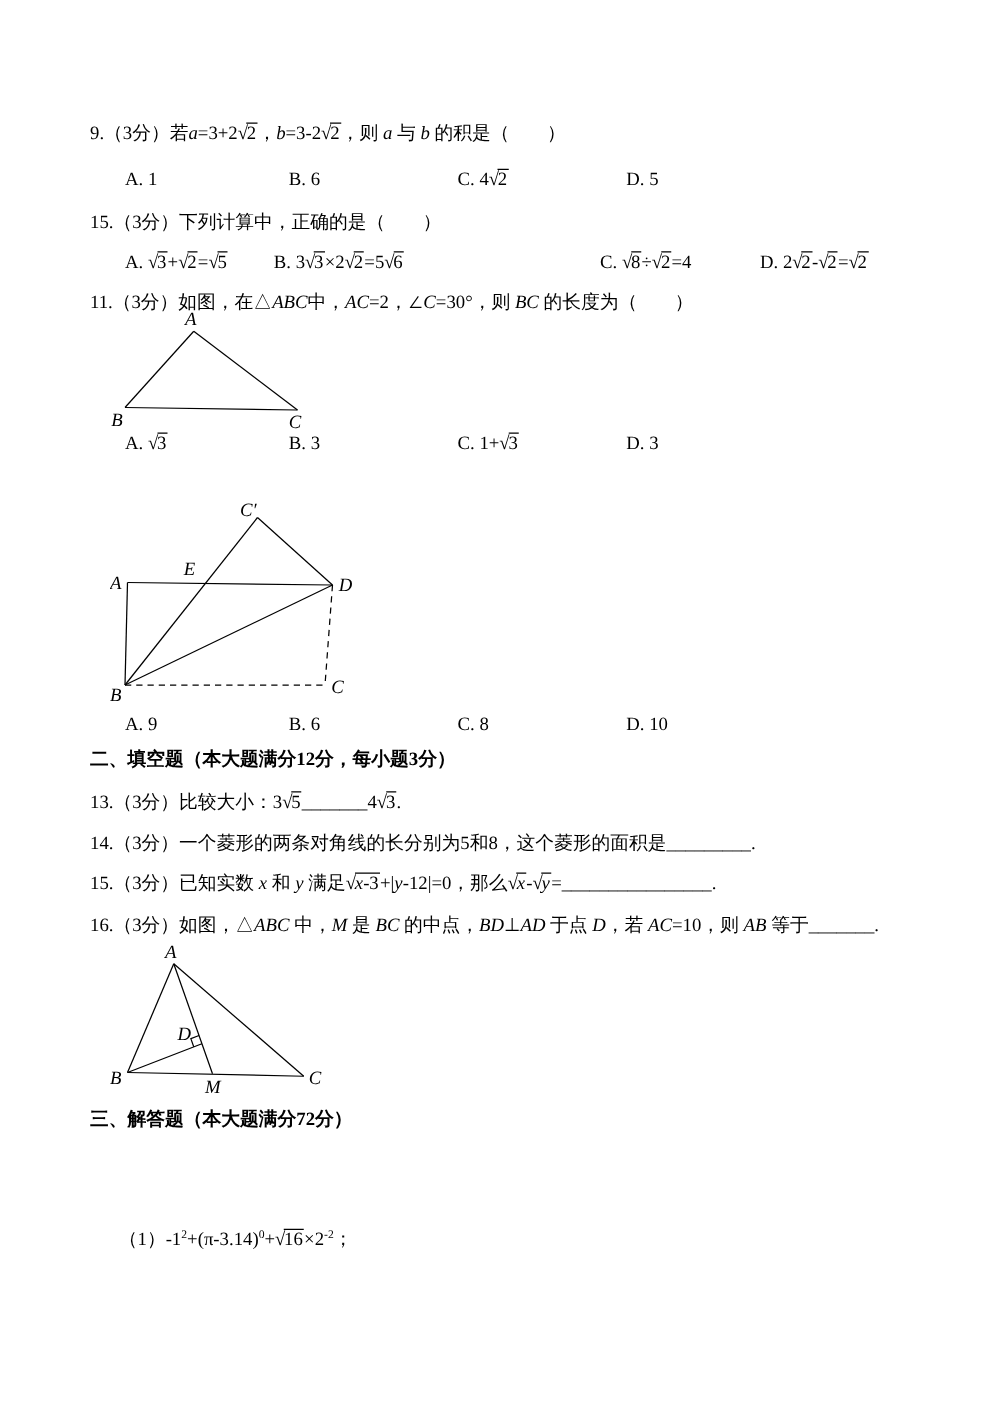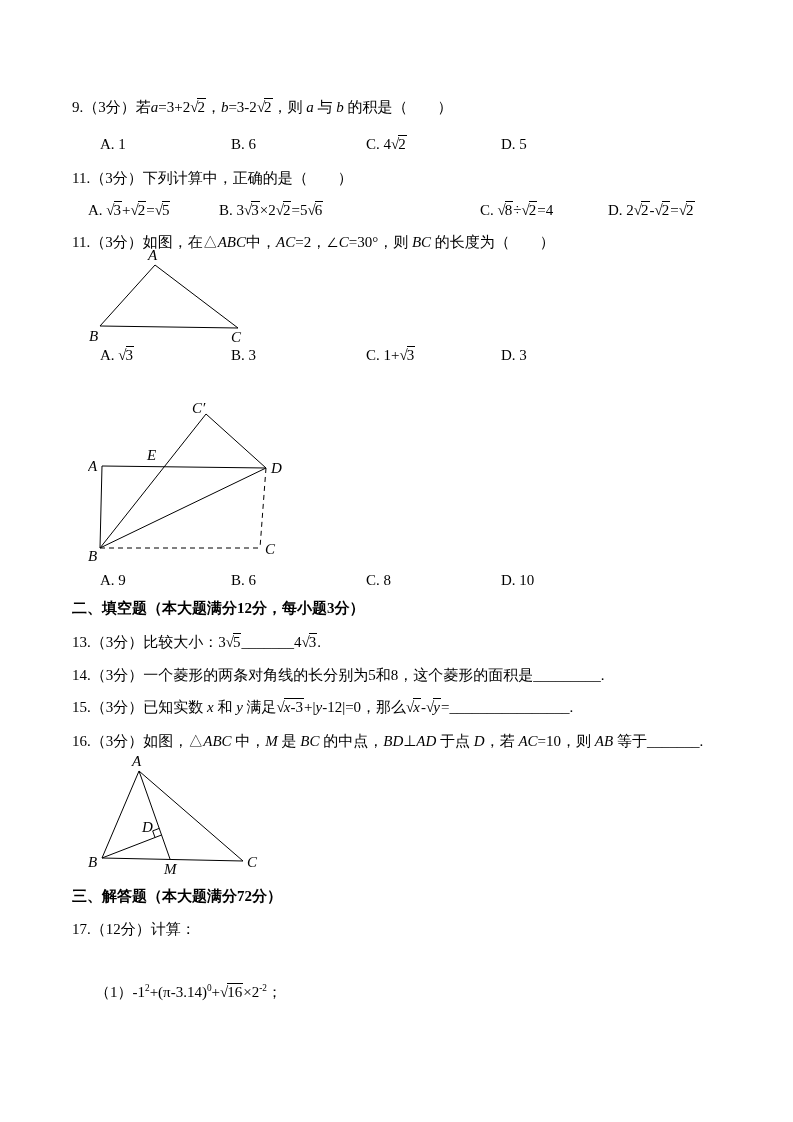--- a/index.html
+++ b/index.html
@@ -31,23 +31,23 @@
 <div class="page">
 
   <div class="line" style="top:97px">9.（3分）若<i>a</i>=3+2<span class="rt">√</span><span class="vinc">2</span>，<i>b</i>=3-2<span class="rt">√</span><span class="vinc">2</span>，则 <i>a</i> 与 <i>b</i> 的积是（　　）</div>
   <div class="optrow" style="top:134px">
     <span class="opt" style="left:100px">A. 1</span>
     <span class="opt" style="left:231px">B. 6</span>
     <span class="opt" style="left:366px">C. 4<span class="rt">√</span><span class="vinc">2</span></span>
     <span class="opt" style="left:501px">D. 5</span>
   </div>
 
-  <div class="line" style="top:168px">11.（3分）下列计算中，正确的是（　　）</div>
+  <div class="line" style="top:168px">15.（3分）下列计算中，正确的是（　　）</div>
   <div class="optrow" style="top:200px">
-    <span class="opt" style="left:88px">A. <span class="rt">√</span><span class="vinc">3</span>+<span class="rt">√</span><span class="vinc">2</span>=<span class="rt">√</span><span class="vinc">5</span></span>
+    <span class="opt" style="left:100px">A. <span class="rt">√</span><span class="vinc">3</span>+<span class="rt">√</span><span class="vinc">2</span>=<span class="rt">√</span><span class="vinc">5</span></span>
     <span class="opt" style="left:219px">B. 3<span class="rt">√</span><span class="vinc">3</span>×2<span class="rt">√</span><span class="vinc">2</span>=5<span class="rt">√</span><span class="vinc">6</span></span>
     <span class="opt" style="left:480px">C. <span class="rt">√</span><span class="vinc">8</span>÷<span class="rt">√</span><span class="vinc">2</span>=4</span>
     <span class="opt" style="left:608px">D. 2<span class="rt">√</span><span class="vinc">2</span>-<span class="rt">√</span><span class="vinc">2</span>=<span class="rt">√</span><span class="vinc">2</span></span>
   </div>
 
   <div class="line" style="top:232px">11.（3分）如图，在△<i>ABC</i>中，<i>AC</i>=2，∠<i>C</i>=30°，则 <i>BC</i> 的长度为（　　）</div>
   <svg style="position:absolute; left:88px; top:248px;" width="170" height="96" viewBox="0 0 170 96">
     <line x1="67" y1="17" x2="12" y2="78"></line>
     <line x1="67" y1="17" x2="150" y2="80"></line>
     <line x1="12" y1="78" x2="150" y2="80"></line>
@@ -100,16 +100,15 @@
     <polyline points="74.2,75.4 67.7,77.9 70,84.5"></polyline>
     <text x="47" y="13">A</text>
     <text x="3" y="114">B</text>
     <text x="162" y="114">C</text>
     <text x="57" y="79">D</text>
     <text x="79" y="121">M</text>
   </svg>
 
   <div class="line heading" style="top:886px">三、解答题（本大题满分72分）</div>
 
-  <div class="line" style="top:919px">17.（12分）计算：</div>
   <div class="line indent" style="top:982px">（1）-1<sup>2</sup>+(π-3.14)<sup>0</sup>+<span class="rt">√</span><span class="vinc">16</span>×2<sup>-2</sup>；</div>
 
 </div>
 
 </body></html>

